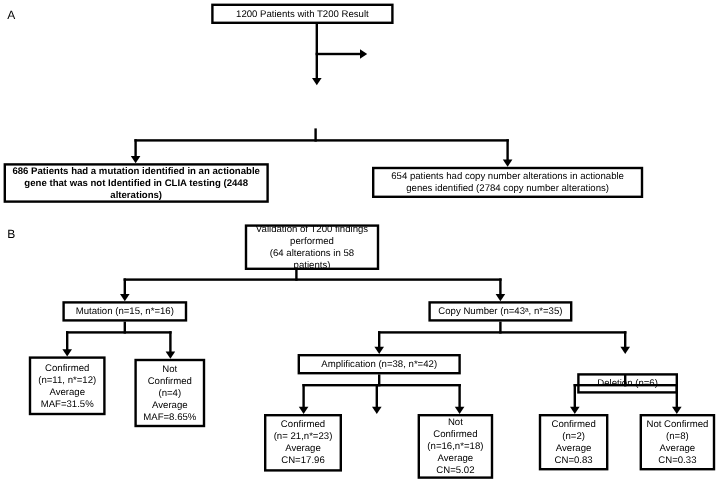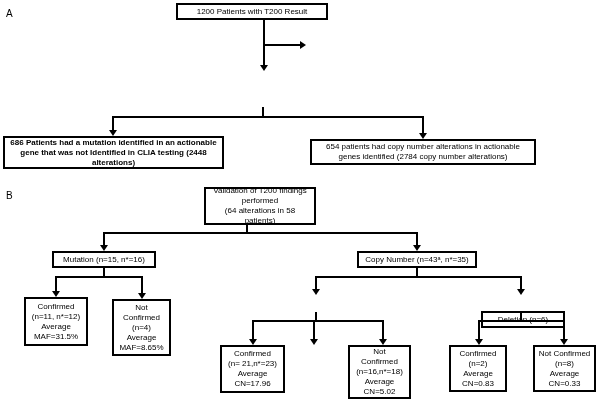--- a/index.html
+++ b/index.html
@@ -70,20 +70,21 @@
 (n=11, n*=12)
 Average
 MAF=31.5%</div>
 
   <div class="box" style="left:112px;top:299px;width:59px;height:57px;">Not
 Confirmed
 (n=4)
 Average
 MAF=8.65%</div>
 
+  <div class="box" style="left:248px;top:295px;width:136px;height:17px;">Amplification (n=38, n*=42)</div>
 
   <div class="box" style="left:481px;top:295px;width:84px;height:17px;margin-top:16px;">Deletion (n=6)</div>
 
   <div class="box" style="left:220px;top:345px;width:65px;height:48px;">Confirmed
 (n= 21,n*=23)
 Average
 CN=17.96</div>
 
 
   <div class="box" style="left:348px;top:345px;width:63px;height:54px;">Not

